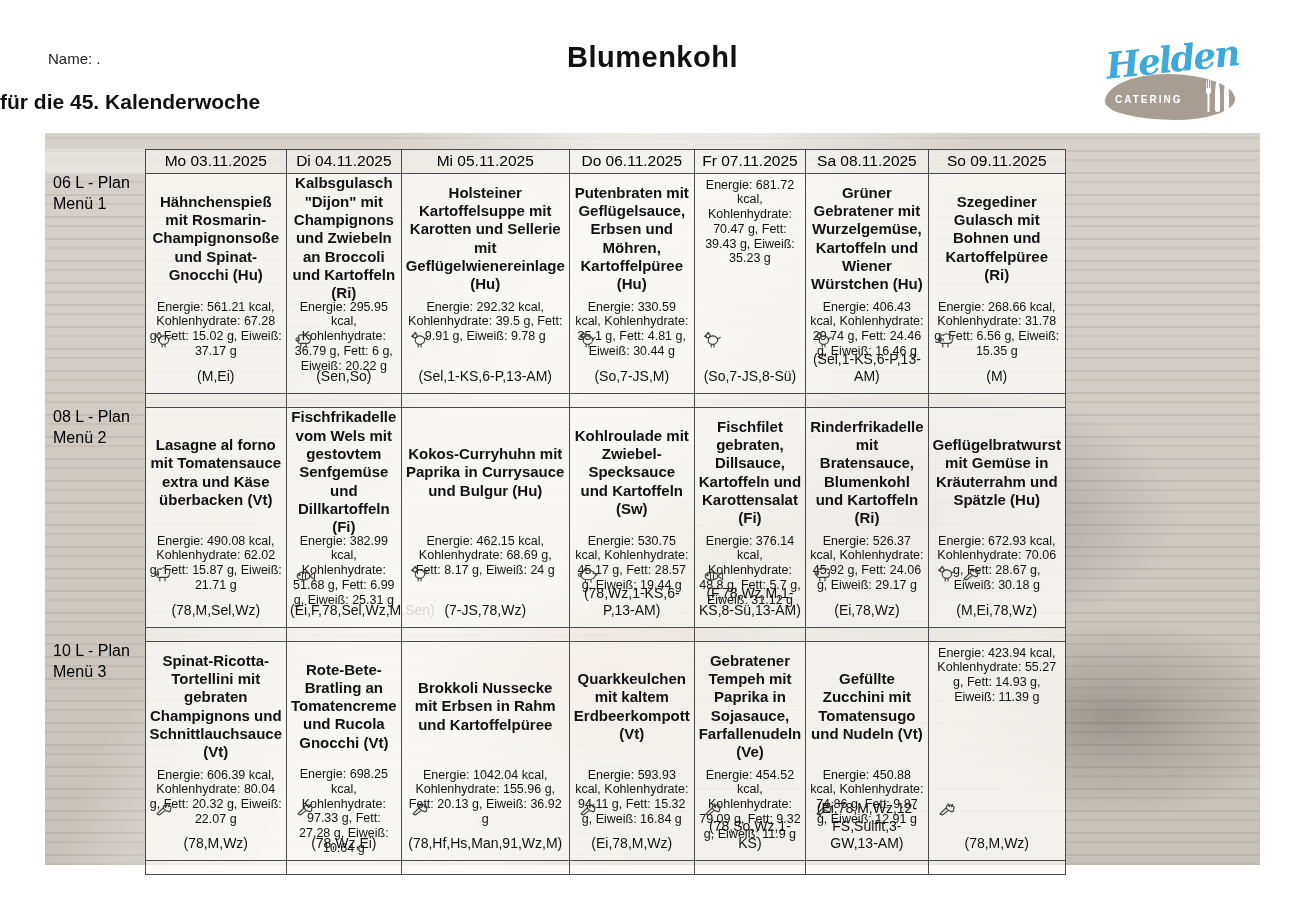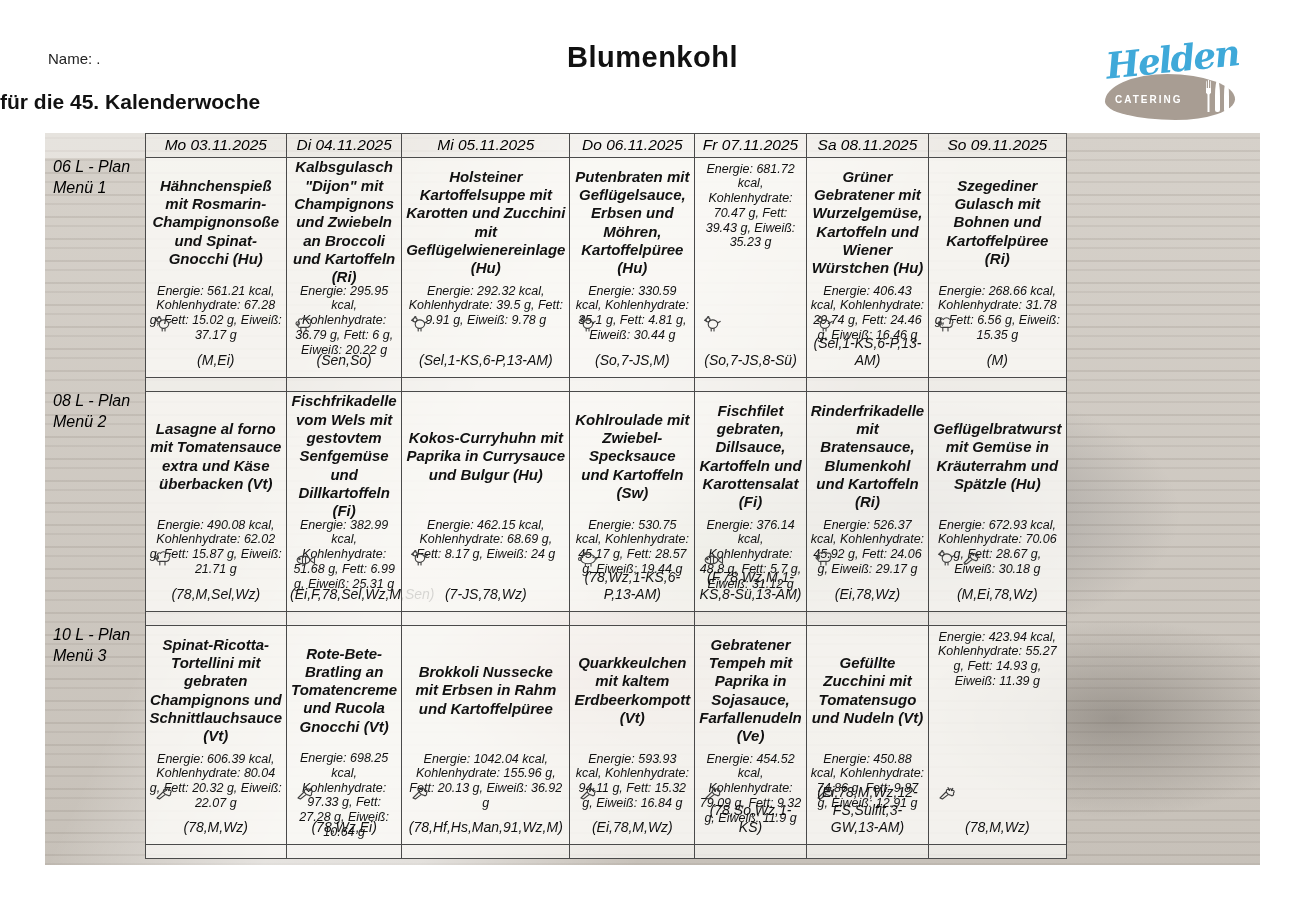--- a/index.html
+++ b/index.html
@@ -27,24 +27,23 @@
     background:
       radial-gradient(ellipse 420px 210px at 72% 52%, rgba(88,88,92,.42), transparent 62%),
       radial-gradient(ellipse 300px 150px at 46% 74%, rgba(150,35,35,.22), transparent 62%),
       radial-gradient(ellipse 260px 140px at 55% 58%, rgba(85,115,55,.28), transparent 60%),
       radial-gradient(ellipse 320px 160px at 88% 80%, rgba(70,64,58,.35), transparent 62%),
       linear-gradient(115deg, transparent 22%, rgba(255,255,255,.55) 36%, rgba(255,255,255,.5) 46%, transparent 60%),
       repeating-linear-gradient(0deg, rgba(112,102,94,.10) 0 2px, rgba(0,0,0,0) 2px 9px, rgba(122,112,102,.16) 9px 11px, rgba(0,0,0,0) 11px 22px),
       linear-gradient(#d6d1ca,#c7c1b9);
   }
   .grid{
-    position:absolute;left:0;top:0;width:980px;height:732px;
+    position:absolute;left:0;top:16px;width:980px;height:732px;
     display:grid;grid-template-columns:100px repeat(7,1fr);
     grid-template-rows:24px 220px 14px 220px 14px 219px 14px;
-    font-style:italic;
   }
   .hcell{border:1px solid #4a4a4a;margin:-0.5px;background:rgba(250,249,246,.62);
     display:flex;align-items:center;justify-content:center;font-size:15.5px;color:#000;}
   .hcell.first{border:none;background:rgba(250,249,246,.45);}
   .label-cell{display:flex;align-items:flex-start;padding-left:8px;font-size:16px;line-height:1.3;color:#000;}
   .label-cell .lbl{width:92px;}
   .meal-cell{position:relative;border:1px solid #4a4a4a;margin:-0.5px;background:rgba(251,250,247,.84);
     display:flex;flex-direction:column;padding:4px 3px;}
   .spacer-cell{border:1px solid #4a4a4a;margin:-0.5px;background:rgba(251,250,247,.7);}
   .meal-title{height:122px;display:flex;align-items:center;justify-content:center;text-align:center;
@@ -106,21 +105,21 @@
     <div class="meal-icons">
           <span><svg width="20" height="17" viewBox="0 0 20 17">
     <path d="M5 6 C3.4 3.6 6.2 1.9 7.6 3.3 C9 1.3 12 1.3 13.4 3.3 C16.4 2.3 18 5.4 16.2 7.4 C17.2 9.9 14.6 11.9 12.2 11.4 L6.6 11.4 C3.6 11.9 2.8 8.4 5 6 Z"></path>
     <circle cx="3.7" cy="7.4" r="1.7"></circle>
     <path d="M6.8 11.5 L6.8 15 M12 11.5 L12 15"></path>
   </svg></span>
         </div>
     <div class="meal-allergens">(Sen,So)</div>
   </div>
       <div class="meal-cell">
-    <div class="meal-title">Holsteiner Kartoffelsuppe mit Karotten und Zucchini mit Geflügelwienereinlage (Hu)</div>
+    <div class="meal-title">Holsteiner Kartoffelsuppe mit Karotten und Sellerie mit Geflügelwienereinlage (Hu)</div>
     <div class="meal-nutrition">Energie: 292.32 kcal, Kohlenhydrate: 39.5 g, Fett: 9.91 g, Eiweiß: 9.78 g</div>
     <div class="meal-icons">
           <span><svg width="20" height="18" viewBox="0 0 20 18">
     <path d="M5.6 2.8 C5.1 1.3 7.1 .9 6.9 2.5"></path>
     <circle cx="6" cy="4.8" r="2.1"></circle>
     <path d="M4.1 4.5 L2.5 5.3 L4.2 6"></path>
     <path d="M7.6 5.8 C12 3.4 16.8 6.4 15.4 10.4 C14.4 13 11 14 8.6 13 C5.6 11.8 5.6 7.8 7.6 5.8 Z"></path>
     <path d="M15.4 8 L18.2 6.4"></path>
     <path d="M9.2 13.4 L9.2 16 M12 13.4 L12 16"></path>
   </svg></span>

